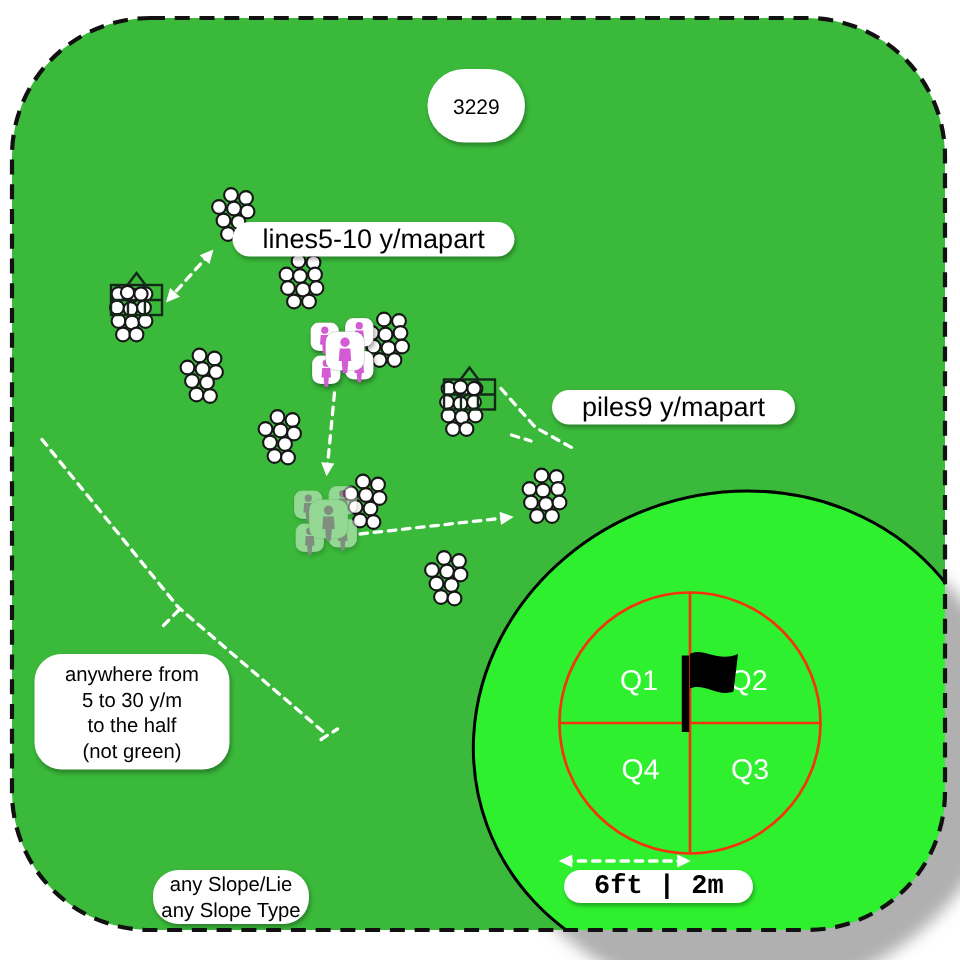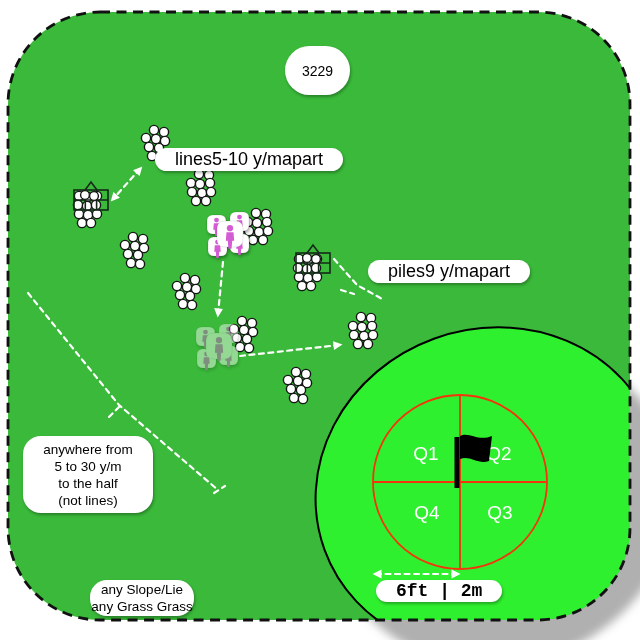--- a/index.html
+++ b/index.html
@@ -279,23 +279,23 @@
   <div class="pill" style="left:368px;top:260px;height:19px;justify-content:center;">
     <span>piles </span>
       <span class="b">9 y/m</span>
       <span> apart</span>
   </div>
 
   <div class="box" style="left:23px;top:436px;width:130px;height:77px;">
     <span class="ln">anywhere from</span>
     <span class="ln b">5 to 30 y/m</span>
     <span class="ln b">to the half</span>
-    <span class="ln">(not lines)</span>
+    <span class="ln">(not green)</span>
   </div>
 
-  <div class="box" style="left:90px;top:580px;width:104px;height:36px;border-radius:17px;">
+  <div class="box" style="left:102px;top:580px;width:104px;height:36px;border-radius:17px;">
     <span class="ln">any Slope/Lie</span>
-    <span class="ln">any Grass Grass</span>
+    <span class="ln">any Slope Type</span>
   </div>
 
   <div class="pill scale-pill" style="left:376px;top:580px;height:18px;">6ft | 2m</div>
 
 </div>
 
 </body></html>

